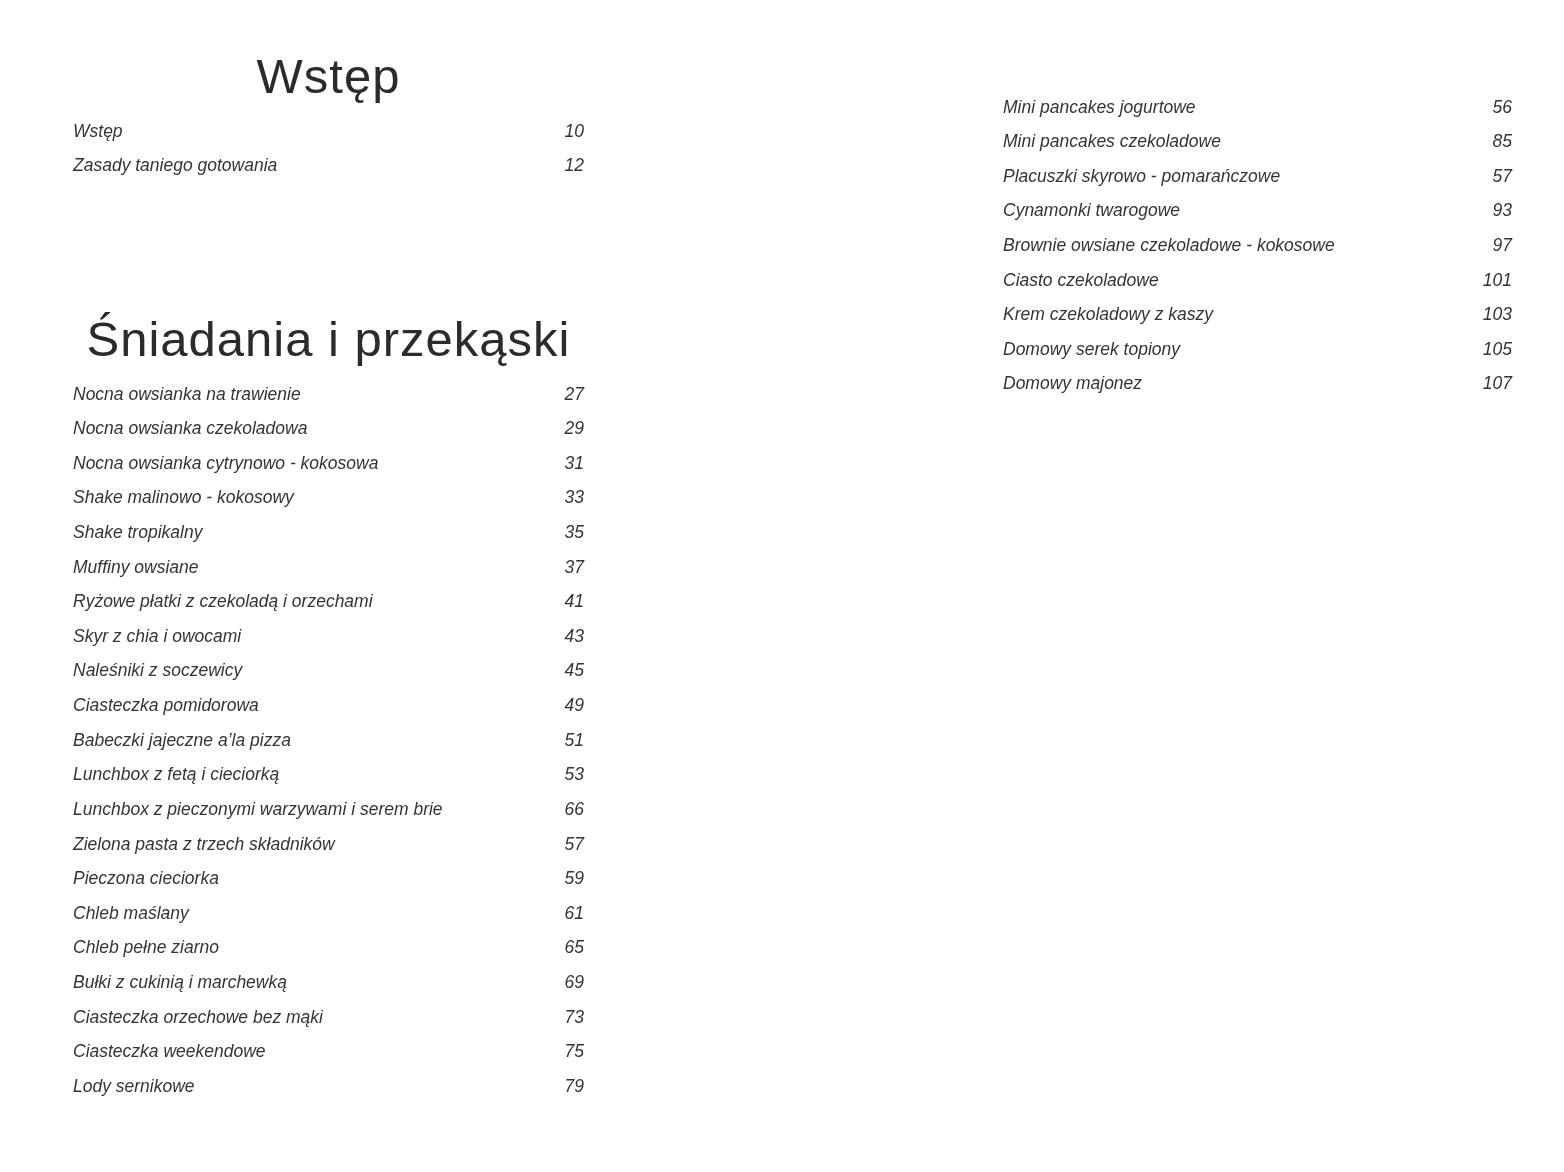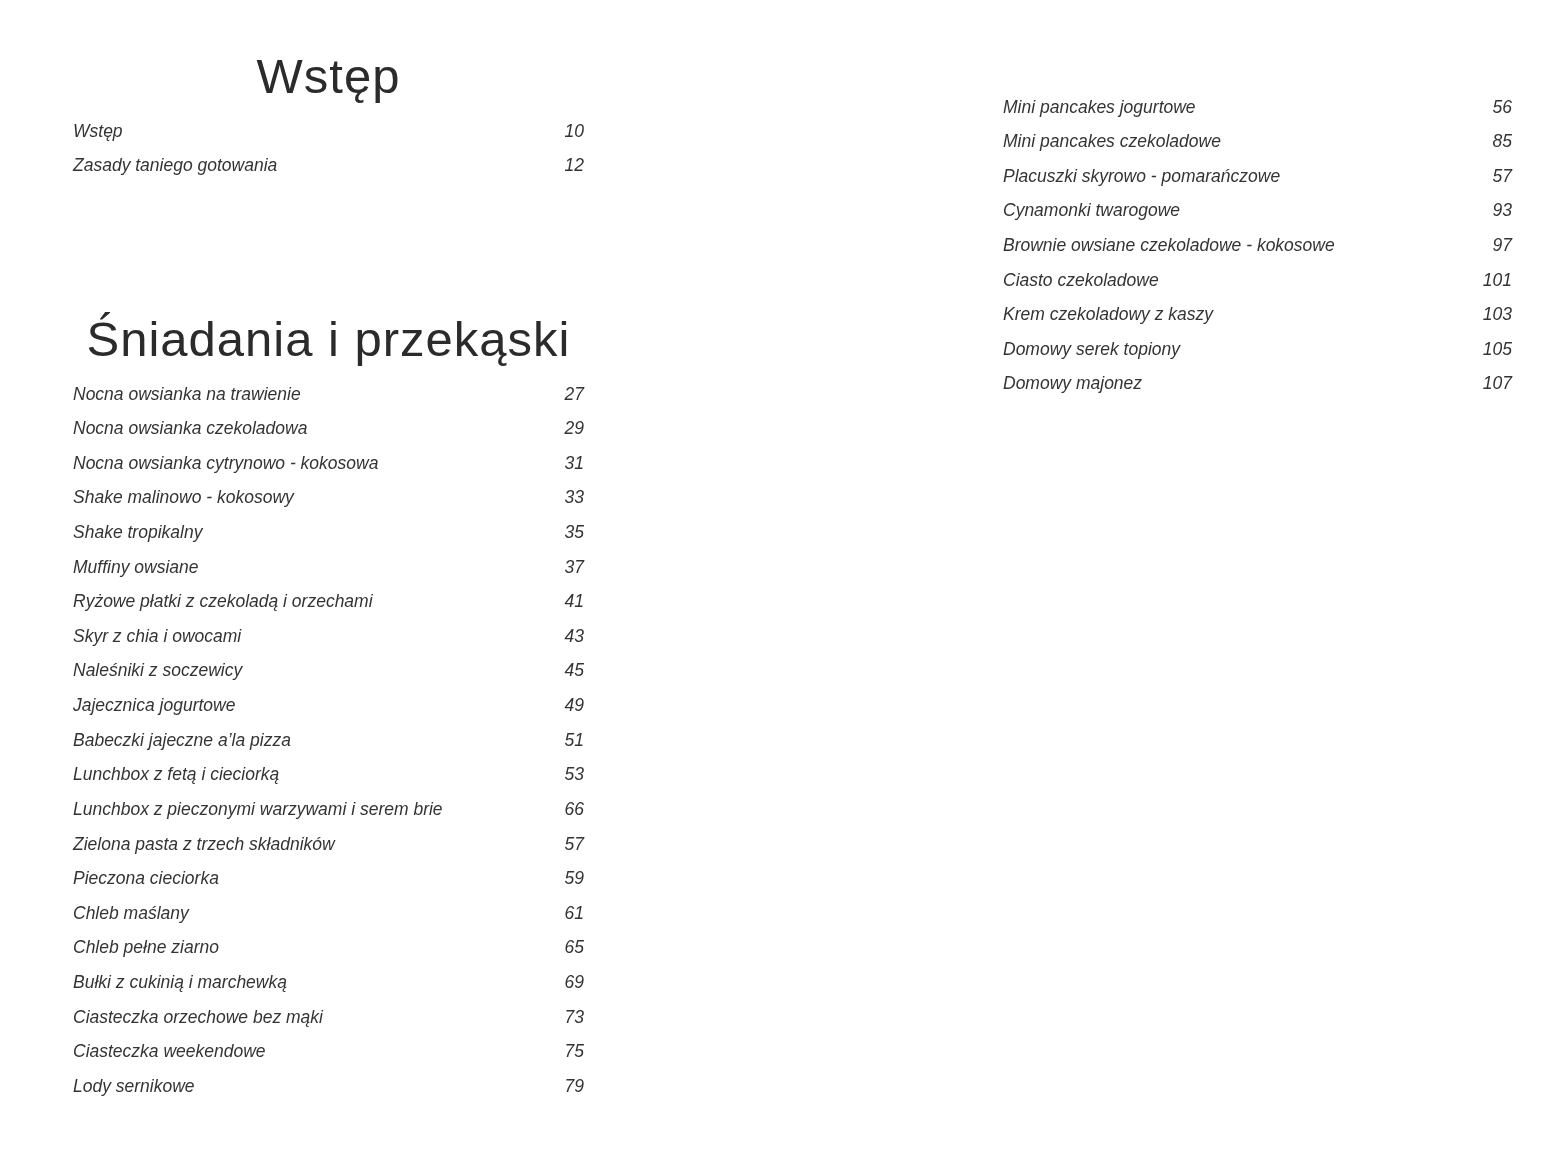--- a/index.html
+++ b/index.html
@@ -128,21 +128,21 @@
         <span class="entry-title">Skyr z chia i owocami</span>
         <span class="entry-page">43</span>
       </div>
 
       <div class="toc-entry">
         <span class="entry-title">Naleśniki z soczewicy</span>
         <span class="entry-page">45</span>
       </div>
 
       <div class="toc-entry">
-        <span class="entry-title">Jajecznica jogurtowe</span>
+        <span class="entry-title">Ciasteczka pomidorowa</span>
         <span class="entry-page">49</span>
       </div>
 
       <div class="toc-entry">
         <span class="entry-title">Babeczki jajeczne a’la pizza</span>
         <span class="entry-page">51</span>
       </div>
 
       <div class="toc-entry">
         <span class="entry-title">Lunchbox z fetą i cieciorką</span>

